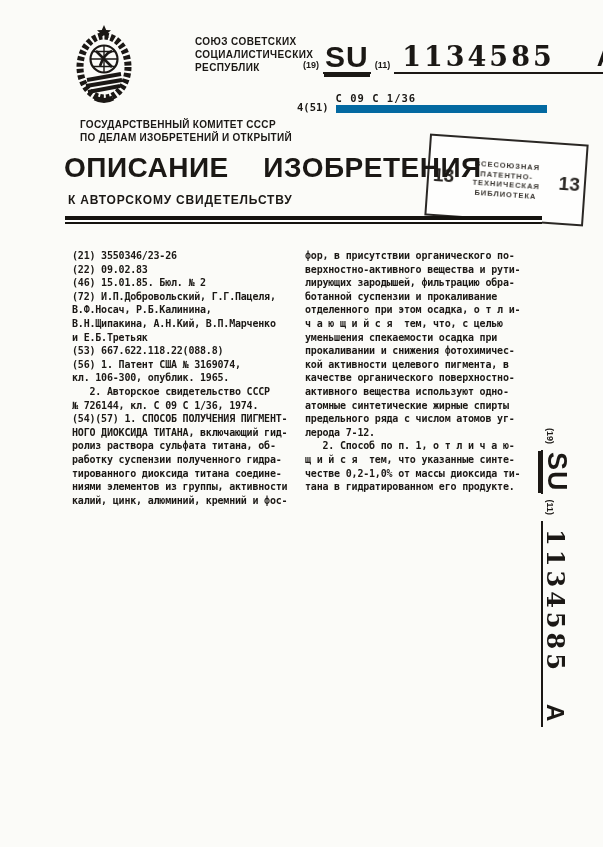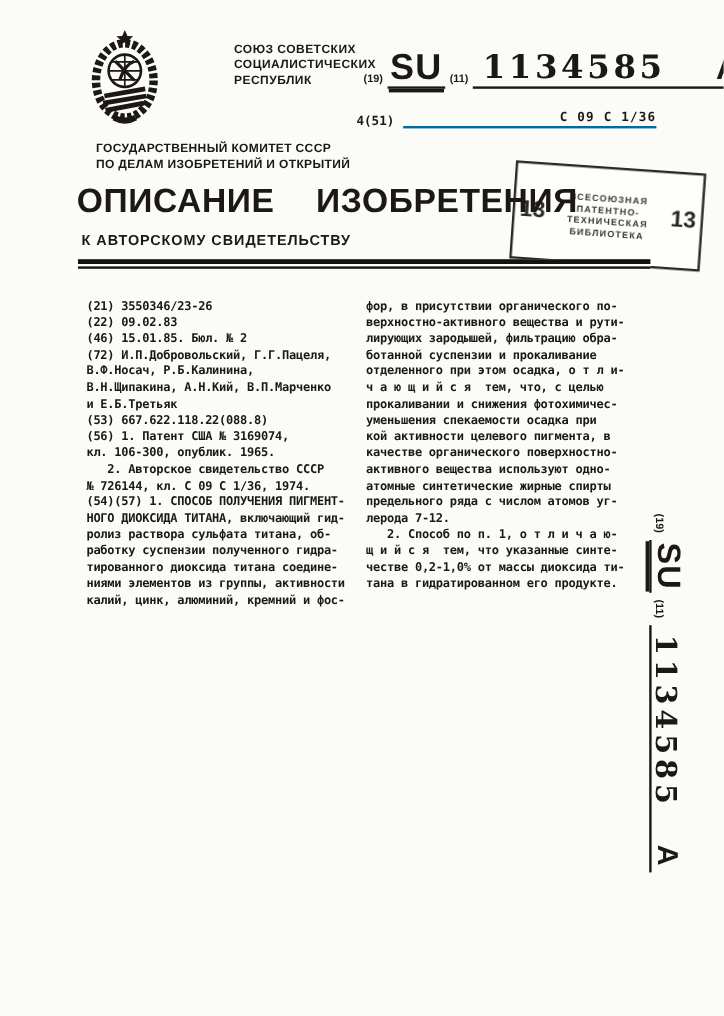--- a/index.html
+++ b/index.html
@@ -25,21 +25,21 @@
   .tiny-code{font-size:9px;font-weight:bold;padding-bottom:4px;}
   .su-big{font-size:30px;line-height:.85;letter-spacing:1px;
           border-bottom:2px solid #1b1815;box-shadow:0 4px 0 -1px #1b1815;padding:0 2px 2px 2px;}
   .numwrap{display:flex;align-items:flex-end;border-bottom:2px solid #1b1815;padding:0 6px 3px 8px;}
   .doc-num{font-size:27px;line-height:.85;letter-spacing:3px;}
   .kind{font-size:26px;line-height:.85;margin-left:42px;font-family:"Liberation Sans",sans-serif;}
 
   
   .ipc-row{left:297px;top:92px;width:250px;display:flex;align-items:flex-end;font-size:10.5px;font-weight:bold;}
   .ipc-label{margin-right:7px;}
-  .ipc-class{flex:1;border-bottom:2px solid #0369a1;padding-bottom:1px;letter-spacing:1px;text-align:right;}
+  .ipc-class{flex:1;border-bottom:8px solid #0369a1;padding-bottom:1px;letter-spacing:1px;}
 
   
   .stamp{left:427px;top:139px;width:147px;height:72px;border:2px solid #2a2724;
          transform:rotate(4deg);display:flex;align-items:center;justify-content:space-between;
          padding:3px 4px;background:rgba(255,255,255,.65);filter:blur(.3px);}
   .stamp-13{font-size:19px;font-weight:bold;font-family:"Liberation Sans",sans-serif;color:#2a2724;}
   .stamp-lines{flex:1;text-align:center;font-family:"Liberation Sans",sans-serif;
                font-size:7.5px;font-weight:bold;line-height:9.5px;letter-spacing:1px;color:#3a3631;}
 
   
@@ -144,22 +144,22 @@
     <div class="line">ниями элементов из группы, активности</div>
     <div class="line">калий, цинк, алюминий, кремний и фос-</div>
   </div>
 <div class="abs col col-right">
     <div class="line">фор, в присутствии органического по-</div>
     <div class="line">верхностно-активного вещества и рути-</div>
     <div class="line">лирующих зародышей, фильтрацию обра-</div>
     <div class="line">ботанной суспензии и прокаливание</div>
     <div class="line">отделенного при этом осадка, о т л и-</div>
     <div class="line">ч а ю щ и й с я  тем, что, с целью</div>
+    <div class="line">уменьшения спекаемости осадка при</div>
     <div class="line">прокаливании и снижения фотохимичес-</div>
-    <div class="line">уменьшения спекаемости осадка при</div>
     <div class="line">кой активности целевого пигмента, в</div>
     <div class="line">качестве органического поверхностно-</div>
     <div class="line">активного вещества используют одно-</div>
     <div class="line">атомные синтетические жирные спирты</div>
     <div class="line">предельного ряда с числом атомов уг-</div>
     <div class="line">лерода 7-12.</div>
     <div class="line">   2. Способ по п. 1, о т л и ч а ю-</div>
     <div class="line">щ и й с я  тем, что указанные синте-</div>
     <div class="line">честве 0,2-1,0% от массы диоксида ти-</div>
     <div class="line">тана в гидратированном его продукте.</div>

